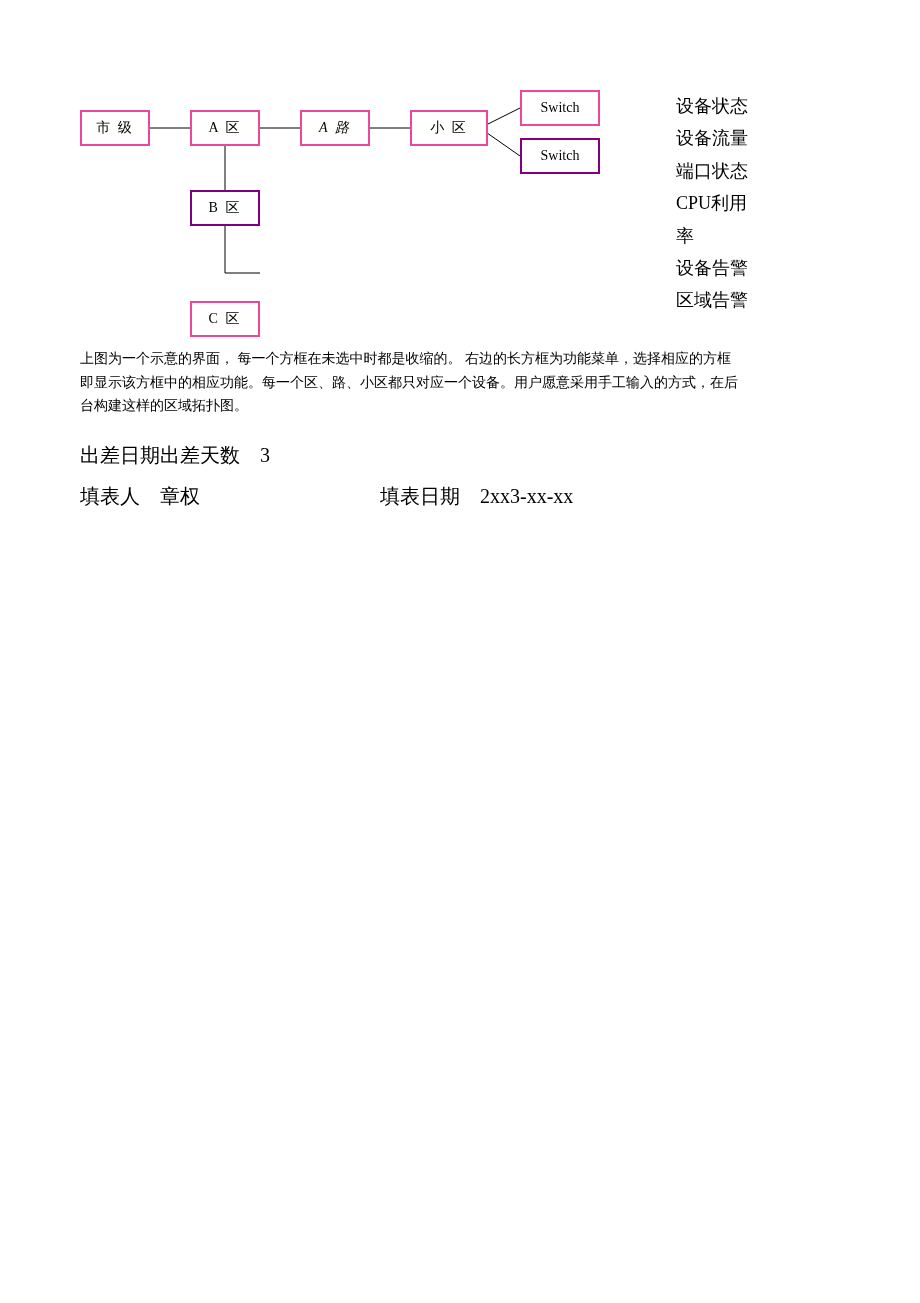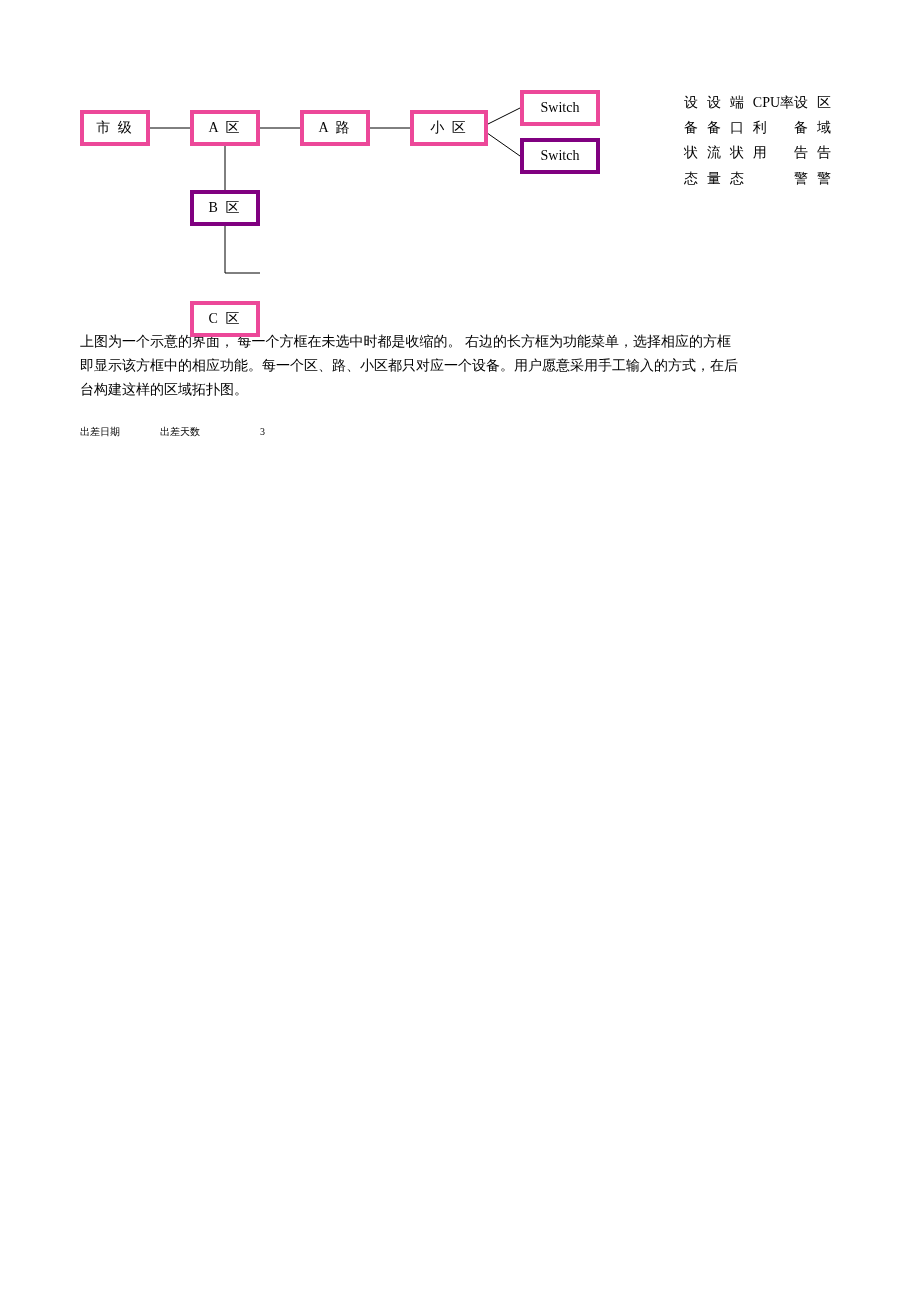--- a/index.html
+++ b/index.html
@@ -35,21 +35,21 @@
     .diagram-canvas {
       position: relative;
       width: 580px;
       height: 220px;
       flex-shrink: 0;
     }
 
     
     .node-box {
       position: absolute;
-      border: 4px solid #ec4899;
+      border: 2px solid #ec4899;
       display: flex;
       align-items: center;
       justify-content: center;
       background: #fff;
       font-size: 14px;
       letter-spacing: 2px;
     }
 
     .node-shi {
       left: 0px;
@@ -63,20 +63,21 @@
       top: 30px;
       width: 70px;
       height: 36px;
     }
 
     .node-a-lu {
       left: 220px;
       top: 30px;
       width: 70px;
       height: 36px;
+      font-style: italic;
     }
 
     .node-xiao-qu {
       left: 330px;
       top: 30px;
       width: 78px;
       height: 36px;
     }
 
     .node-switch1 {
@@ -119,24 +120,24 @@
       top: 0;
       left: 0;
       width: 100%;
       height: 100%;
       pointer-events: none;
     }
 
     
     .function-menu {
       display: flex;
-      flex-direction: row;
-      margin-left: 24px;
+      flex-direction: column;
+      margin-left: 16px;
       margin-top: 10px;
-      font-size: 14px;
+      font-size: 18px;
       line-height: 1.8;
     }
 
     .function-menu-item {
       color: #000;
     }
 
     
     .description {
       margin-top: 8px;
@@ -148,21 +149,21 @@
 
     
     .form-section {
       margin-top: 24px;
     }
 
     .form-row {
       display: flex;
       align-items: baseline;
       margin-bottom: 14px;
-      font-size: 10px;
+      font-size: 20px;
     }
 
     .form-label {
       width: 80px;
       flex-shrink: 0;
     }
 
     .form-value {
       width: 220px;
       flex-shrink: 0;
@@ -254,16 +255,22 @@
   </div>
 
   <div class="form-section">
 
     <div class="form-row">
       <span class="form-label">出差日期</span>
       <span class="form-label2">出差天数</span>
       <span class="form-value2">3</span>
     </div>
 
+    <div class="form-row">
+      <span class="form-label">填表人</span>
+      <span class="form-value">章权</span>
+      <span class="form-label2">填表日期</span>
+      <span class="form-value2">2xx3-xx-xx</span>
+    </div>
 
   </div>
 
 </div>
 
 </body></html>

